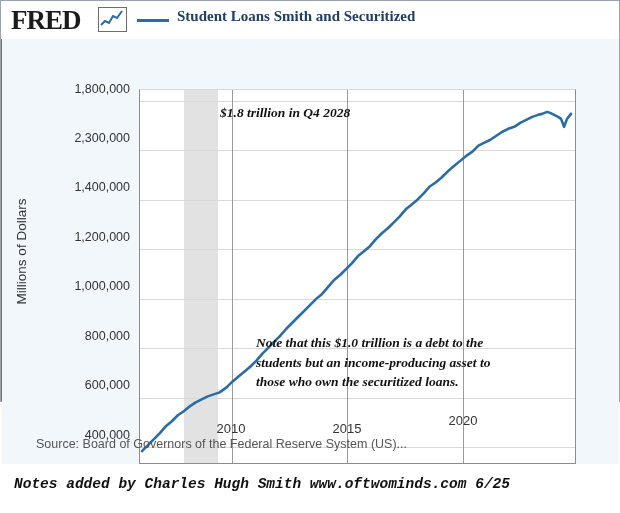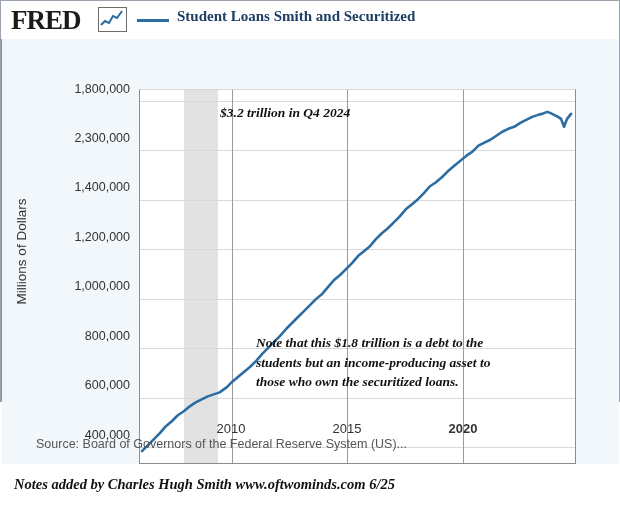--- a/index.html
+++ b/index.html
@@ -12,21 +12,21 @@
     height: 513px;
     font-family: "Liberation Sans", sans-serif;
     overflow: hidden;
   }
   #page {
     position: relative;
     width: 620px;
     height: 402px;
     box-sizing: border-box;
     border: 1px solid #9aa3ad;
-    background: #f97316;
+    background: #737373;
   }
   
   .header {
     position: absolute;
     left: 0; top: 0;
     width: 618px;
     height: 38px;
     background: #ffffff;
   }
   .fred-logo {
@@ -152,21 +152,21 @@
   }
   .footer {
     position: absolute;
     left: 1px; top: 463px;
     width: 617px; height: 48px;
     background: #ffffff;
   }
   .footer-text {
     position: absolute;
     left: 12px; top: 12px;
-    font-family: Liberation Serif, serif;
+    font-family: Liberation Mono, monospace;
     font-style: italic;
     font-weight: bold;
     font-size: 14.5px;
     color: #111111;
     white-space: nowrap;
     text-align: center;
   }
 </style>
 </head>
 <body>
@@ -214,32 +214,32 @@
 
       <div class="vrule" style="left:92px"></div>
       <div class="vrule" style="left:207px"></div>
       <div class="vrule" style="left:323px"></div>
 
       <svg class="series-svg" viewBox="0 0 437 375" preserveAspectRatio="none">
         <polyline fill="none" stroke="#2b6ca3" stroke-width="2.6" stroke-linejoin="round" stroke-linecap="round" points="2,363 8,357 14,351 20,345 26,338 32,333 38,327 44,323 50,318 56,314 62,311 68,308 74,306 80,304 87,299 93,293 99,288 105,283 111,278 117,272 123,265 129,259 135,253 141,247 147,240 153,234 159,228 165,222 171,216 177,210 183,205 189,198 195,191 201,186 207,180 213,174 219,167 225,162 231,157 237,150 243,144 249,139 255,133 261,127 267,120 273,115 279,110 285,104 291,97 297,93 303,88 309,82 316,76 322,71 328,66 334,62 340,56 346,53 352,50 358,46 364,42 370,39 376,37 382,33 388,30 394,27 400,25 404,24 409,22 412,23 416,25 420,27 423,29 426,37 429,29 433,24"></polyline>
       </svg>
 
       <div class="annot" style="left:80px; top:13px;">
-        <div>$3.2 trillion in Q4 2024</div>
+        <div>$1.8 trillion in Q4 2028</div>
       </div>
       <div class="annot" style="left:116px; top:243px;">
-        <div>Note that this $1.8 trillion is a debt to the</div>
+        <div>Note that this $1.0 trillion is a debt to the</div>
         <div>students but an income-producing asset to</div>
         <div>those who own the securitized loans.</div>
       </div>
     </div>
 
     <div class="xtick" style="left:229px; top:382px;">2010</div>
     <div class="xtick" style="left:345px; top:382px;">2015</div>
-    <div class="xtick" style="left:461px; top:382px;font-weight:bold;">2020</div>
+    <div class="xtick" style="left:461px; top:374px;">2020</div>
 
     <div class="source">Source: Board of Governors of the Federal Reserve System (US)...</div>
   </div>
 
   <div class="footer">
     <div class="footer-text">Notes added by Charles Hugh Smith  www.oftwominds.com  6/25</div>
   </div>
 
 </div>
 

